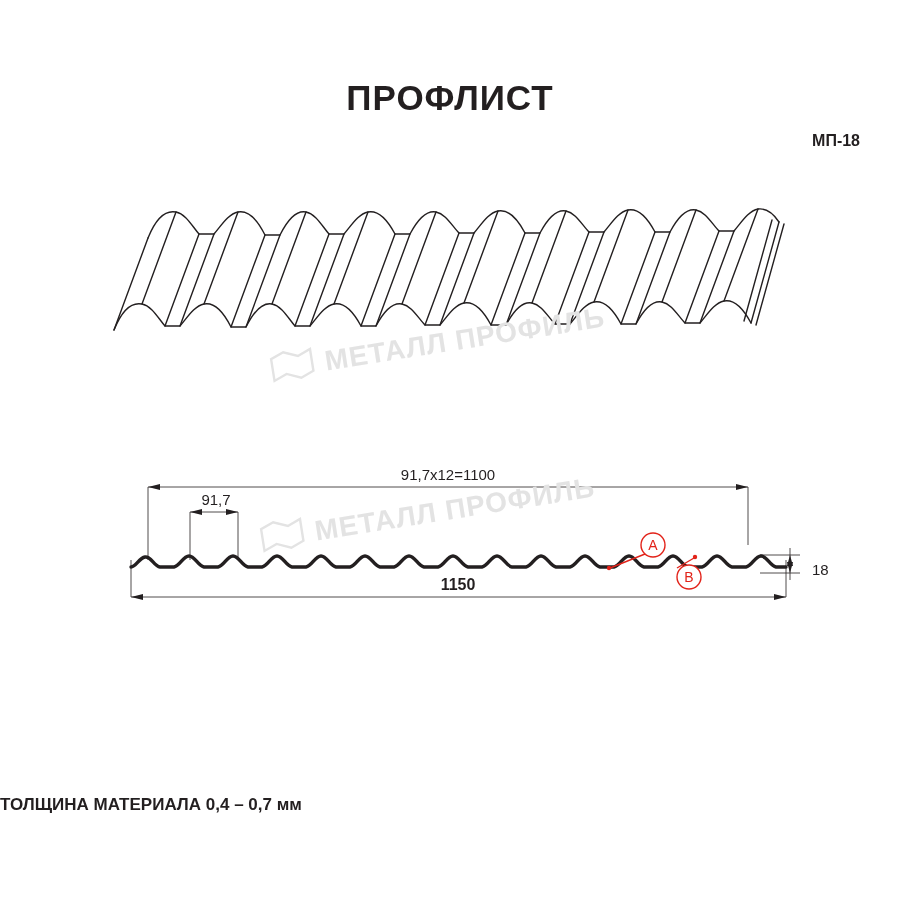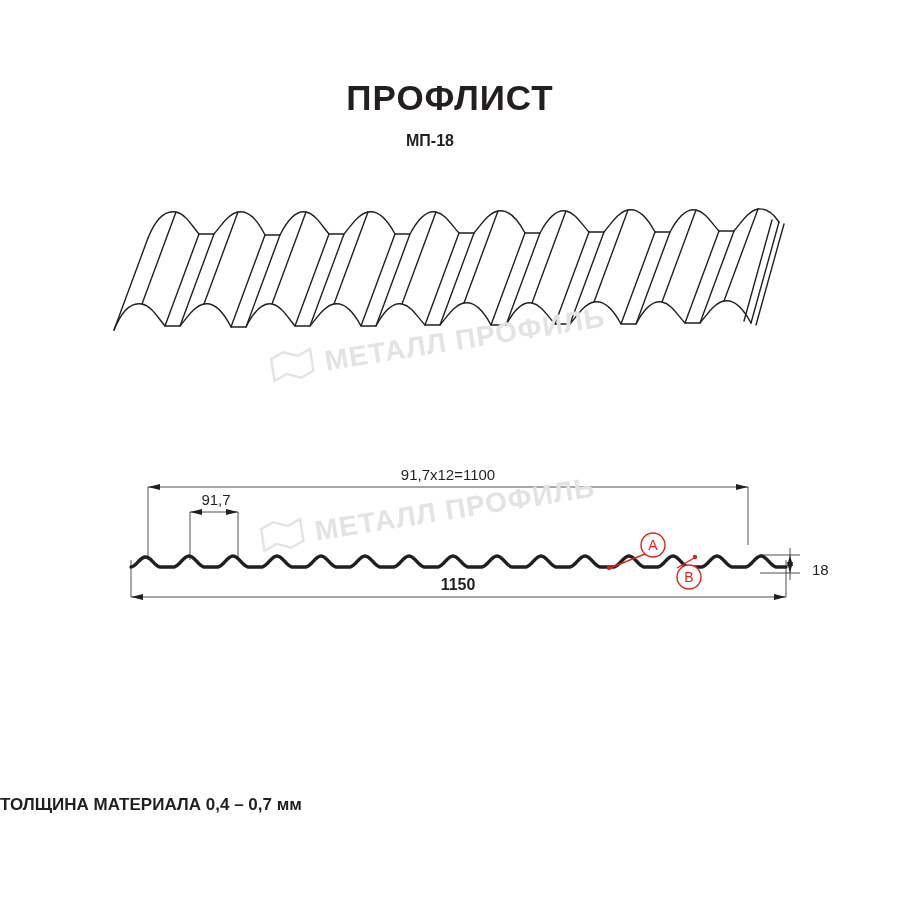--- a/index.html
+++ b/index.html
@@ -30,21 +30,21 @@
     font-size: 35px;
     font-weight: bold;
     letter-spacing: 1px;
     color: #231f20;
   }
   .subtitle {
     position: absolute;
     top: 132px;
     left: 0;
     width: 860px;
-    text-align: center;
+    text-align: right;
     font-size: 16px;
     font-weight: bold;
     color: #231f20;
   }
   .footer-note {
     position: absolute;
     top: 795px;
     left: 0;
     width: 900px;
     text-align: left;

